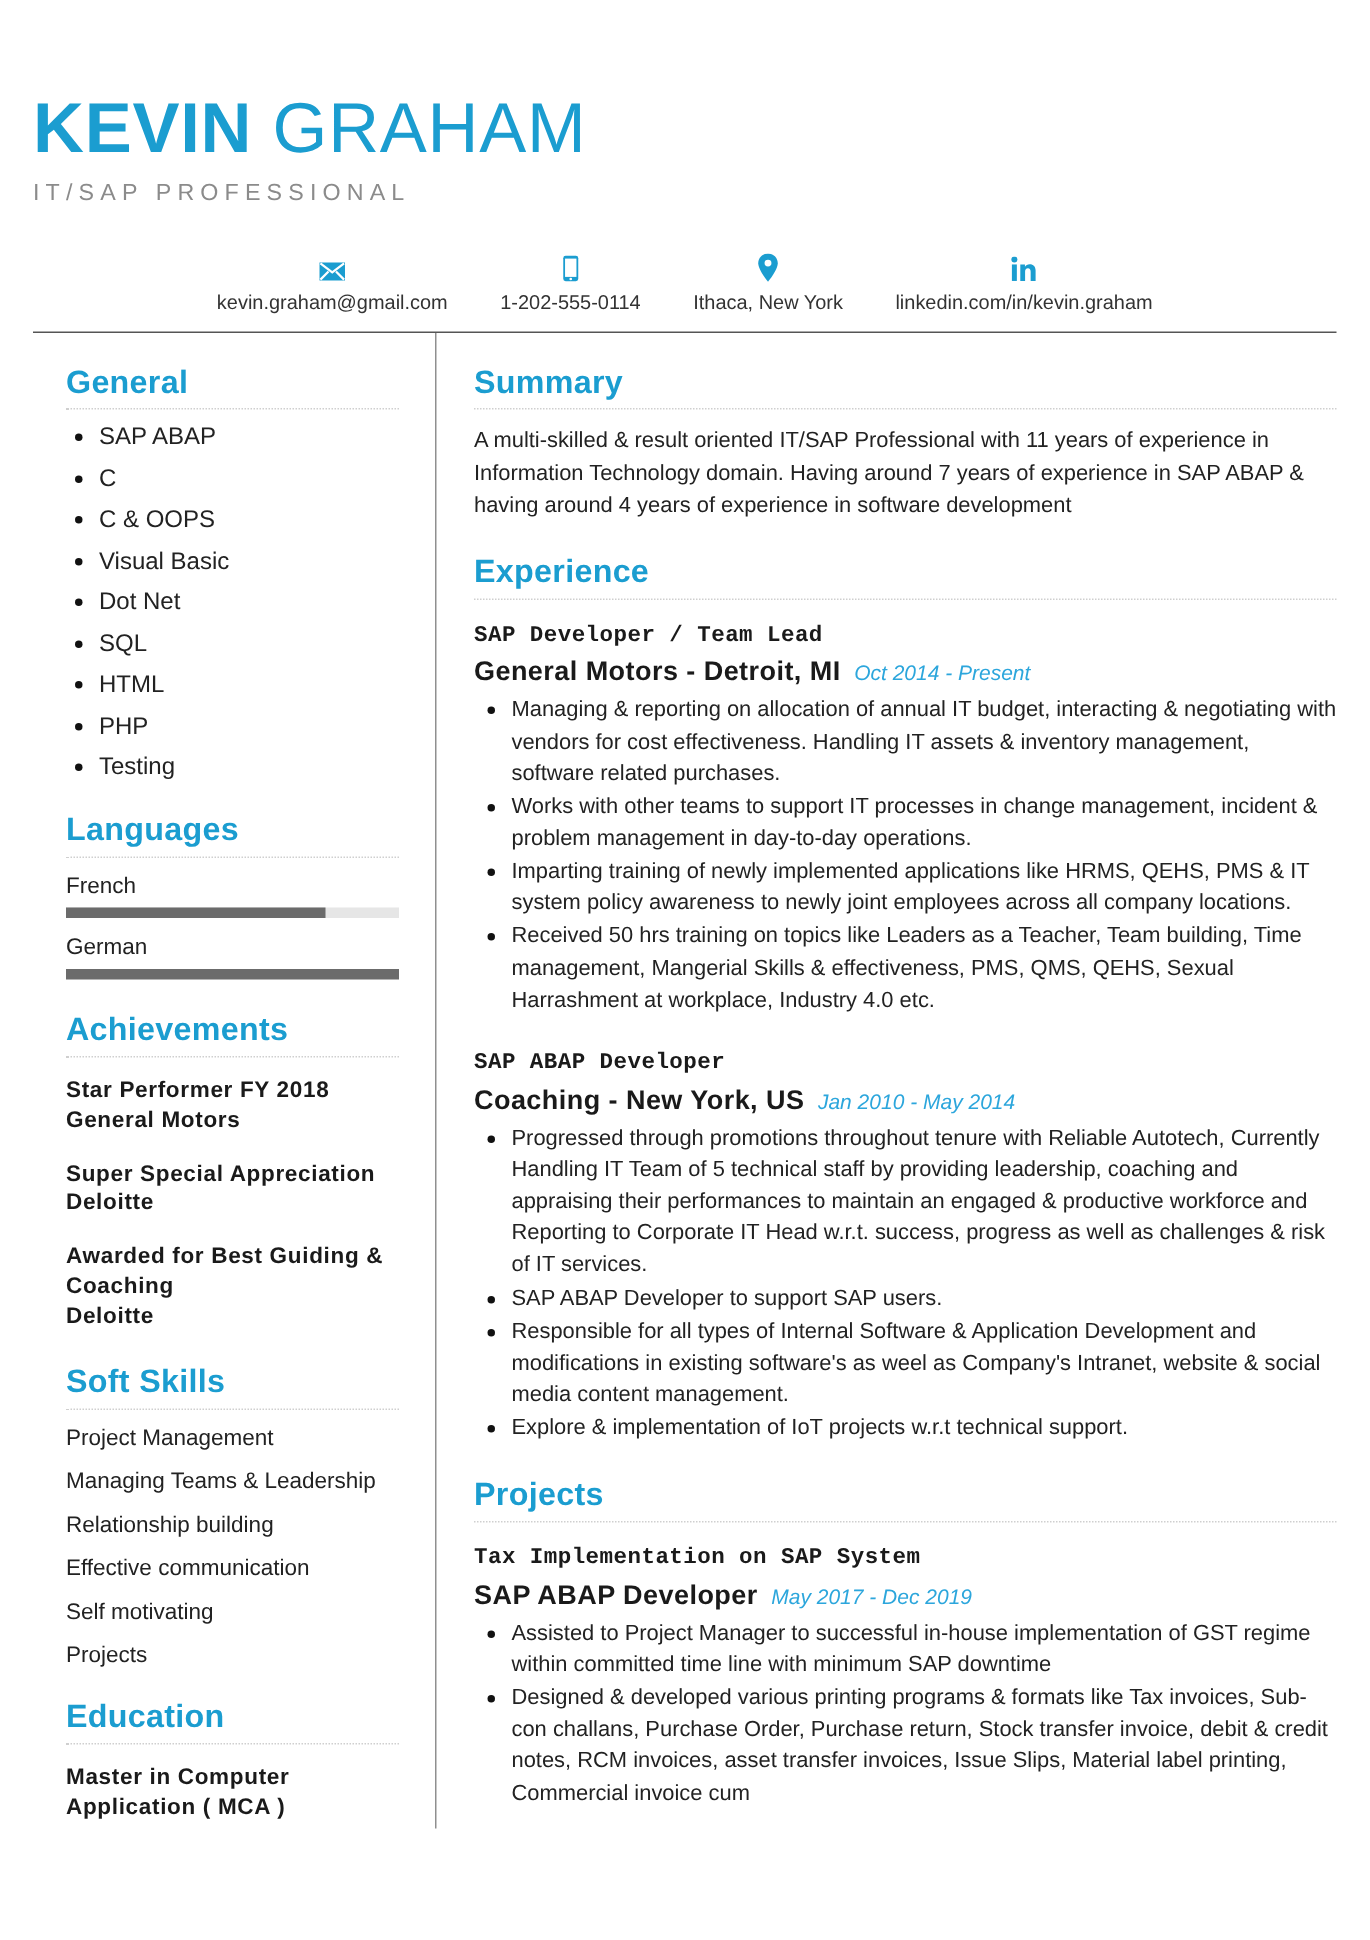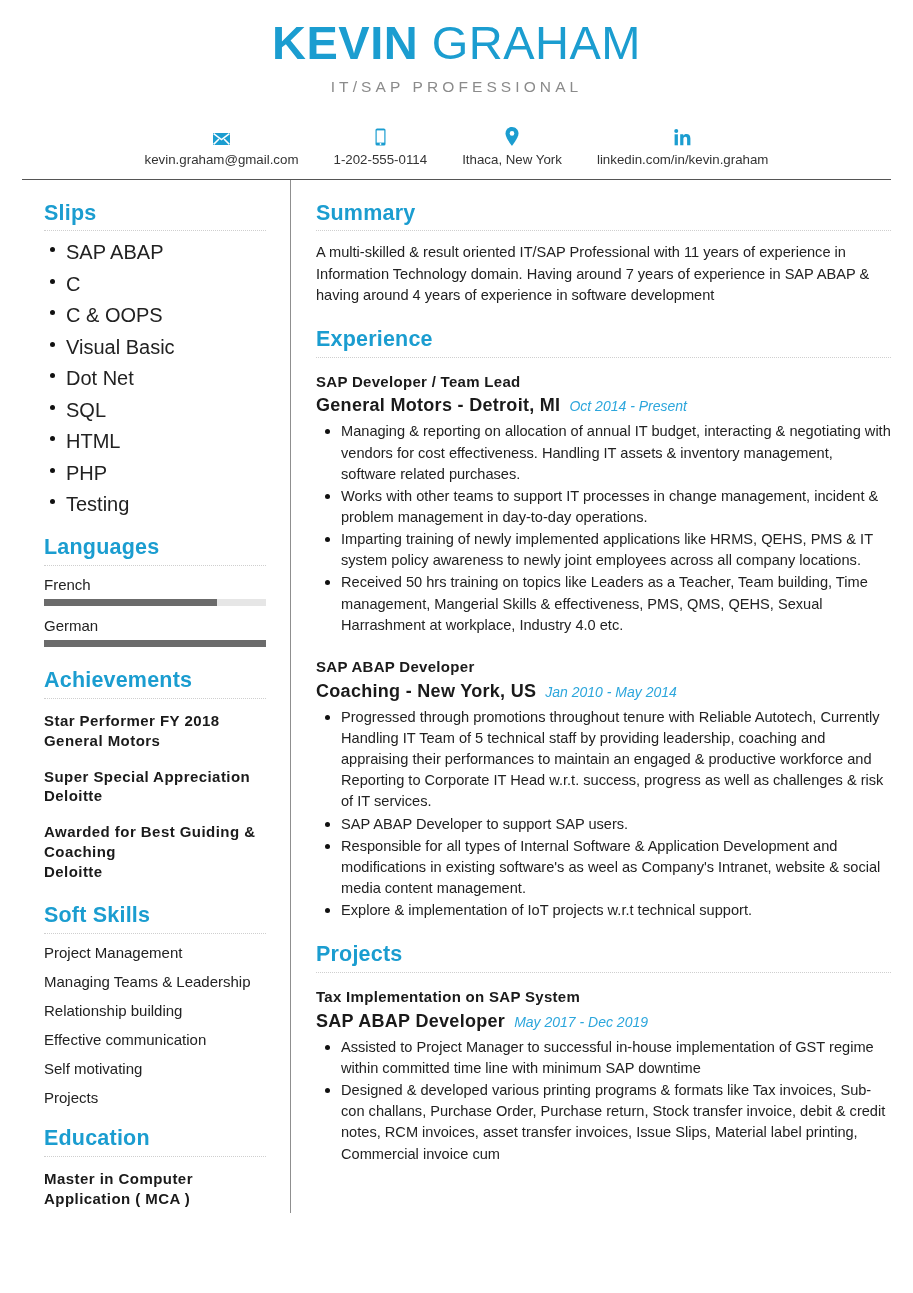--- a/index.html
+++ b/index.html
@@ -16,21 +16,21 @@
   }
   .page {
     width: 913px;
     height: 1293px;
     position: relative;
     padding: 0 22px;
     overflow: hidden;
   }
 
   
-  .header { padding-top: 18px; text-align: center; }
+  .header { padding-top: 60px; }
   .name {
     font-size: 47px;
     letter-spacing: 0.5px;
     line-height: 1.08;
     color: #1b9dd0;
     font-weight: 400;
   }
   .name .first { font-weight: 700; }
   .name .last { font-weight: 300; }
   .subtitle {
@@ -107,21 +107,21 @@
     width: 100%;
   }
   .sec { margin-bottom: 4px; }
   .sec + .sec { margin-top: 22px; }
 
   
   ul.bullets { list-style: none; margin: 11px 0 0 0; padding: 0; }
   ul.bullets li {
     position: relative;
     padding-left: 22px;
-    font-size: 20px;
+    font-size: 16px;
     line-height: 1.0;
     margin-bottom: 11.5px;
     color: #222;
   }
   ul.bullets li::before {
     content: "";
     position: absolute;
     left: 6px; top: 5px;
     width: 5px; height: 5px;
     border-radius: 50%;
@@ -184,20 +184,21 @@
     color: #222;
   }
   .job { margin-top: 13px; }
   .job + .job { margin-top: 20px; }
   .job-role {
     font-size: 15px;
     font-weight: 700;
     letter-spacing: 0.3px;
     color: #1a1a1a;
     line-height: 1.45;
+    font-family: Liberation Mono, monospace;
   }
   .job-line {
     display: flex;
     align-items: baseline;
     flex-wrap: wrap;
     line-height: 1.45;
   }
   .job-org {
     font-size: 18px;
     font-weight: 700;
@@ -287,21 +288,21 @@
     </div>
 
     <div class="top-rule"></div>
   </div>
 
   <div class="columns">
 
     <div class="sidebar">
 
       <div class="sec">
-        <div class="sec-title">Slips</div>
+        <div class="sec-title">General</div>
         <div class="sec-rule"></div>
         <ul class="bullets">
           <li>SAP ABAP</li>
           <li>C</li>
           <li>C &amp; OOPS</li>
           <li>Visual Basic</li>
           <li>Dot Net</li>
           <li>SQL</li>
           <li>HTML</li>
           <li>PHP</li>

